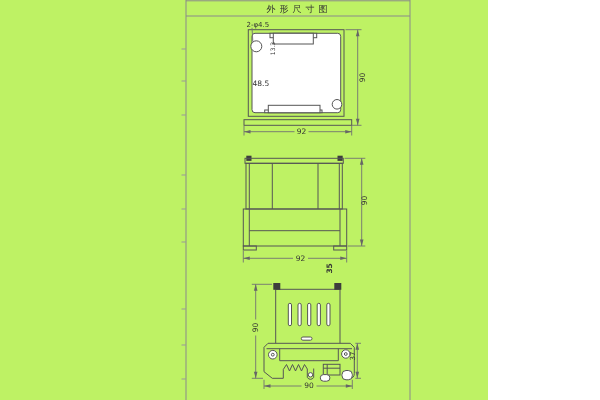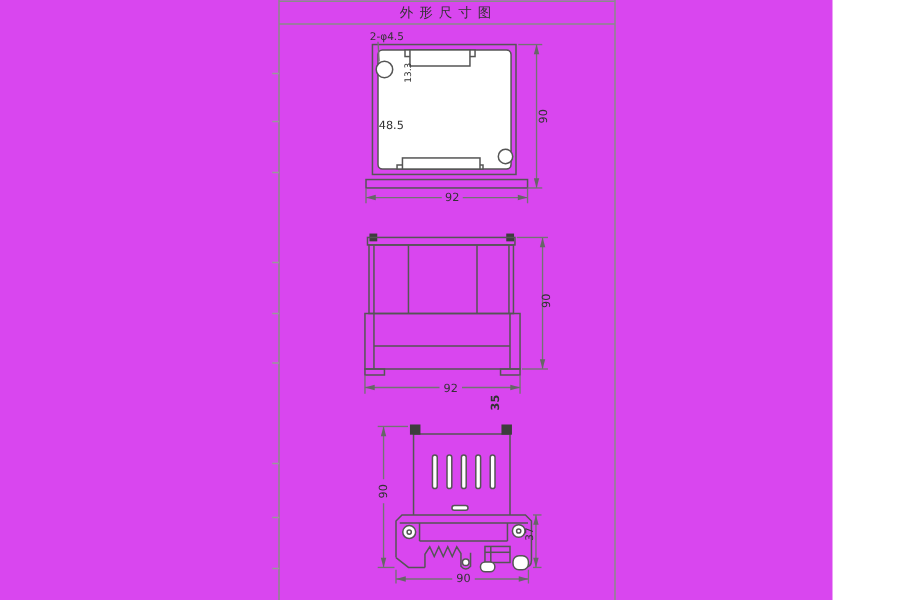--- a/index.html
+++ b/index.html
@@ -1,16 +1,16 @@
 <!DOCTYPE html>
 <html><head>
 <meta charset="utf-8">
 <style>
   html,body{margin:0;padding:0;background:#fff;}
-  .canvas{position:relative;width:555px;height:400px;background:#d946ef;overflow:hidden;
+  .canvas{position:relative;width:488px;height:400px;background:#bef264;overflow:hidden;
           font-family:"DejaVu Sans",sans-serif;}
   svg{position:absolute;inset:0;display:block;}
   .ol{stroke:#555;stroke-width:1;fill:none;}           
   .olw{stroke:#555;stroke-width:1;fill:#fff;}          
   .dl{stroke:#737373;stroke-width:0.9;fill:none;}      
   .bd{stroke:#8a8a8a;stroke-width:1;fill:none;}        
   .sq{fill:#3d3d3d;stroke:none;}                       
   .txt{fill:#333;}
   text{font-family:"DejaVu Sans",sans-serif;}
 </style>

